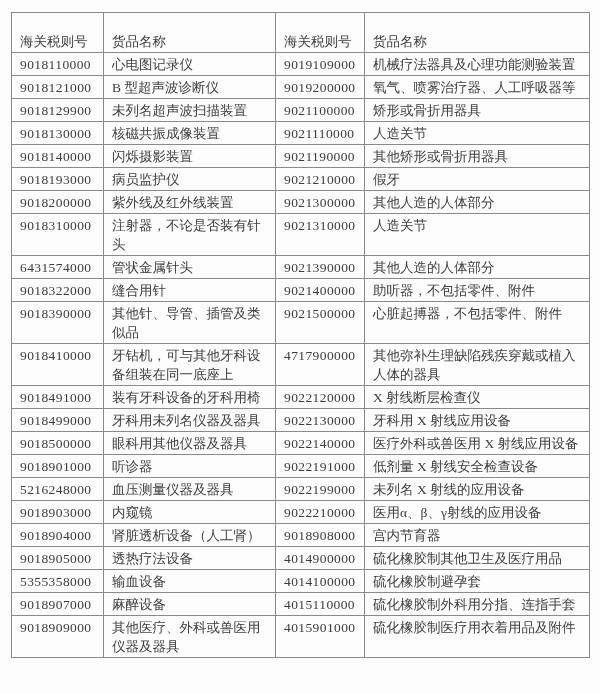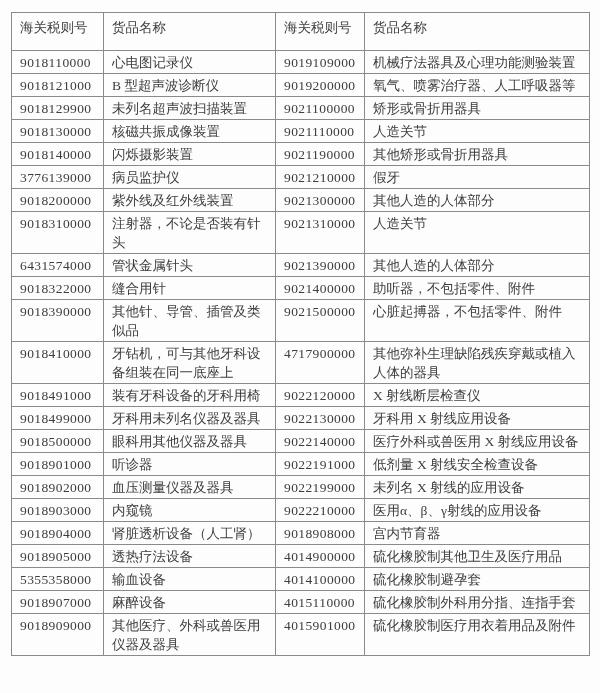--- a/index.html
+++ b/index.html
@@ -33,21 +33,21 @@
     font-size: 13.5px;
     line-height: 19px;
     font-weight: normal;
     text-align: left;
     vertical-align: top;
     padding: 2px 5px 1px 8px;
     overflow: hidden;
     word-break: break-all;
   }
   thead tr { height: 38px; }
-  thead th { padding-top: 5px; }
+  thead th { padding-top: 19px; }
   tbody tr { height: 22px; font-family: Liberation Serif, serif; }
   tbody tr.tall { height: 40px; }
   td.code { letter-spacing: 0.4px; white-space: nowrap; }
 </style>
 </head>
 <body>
 
 <div class="sheet" style="background: rgb(253, 253, 253);">
   <table class="tariff">
     <colgroup>
@@ -89,21 +89,21 @@
           <td class="code">9021110000</td>
           <td class="name">人造关节</td>
         </tr>
         <tr>
           <td class="code">9018140000</td>
           <td class="name">闪烁摄影装置</td>
           <td class="code">9021190000</td>
           <td class="name">其他矫形或骨折用器具</td>
         </tr>
         <tr>
-          <td class="code">3776139000</td>
+          <td class="code">9018193000</td>
           <td class="name">病员监护仪</td>
           <td class="code">9021210000</td>
           <td class="name">假牙</td>
         </tr>
         <tr>
           <td class="code">9018200000</td>
           <td class="name">紫外线及红外线装置</td>
           <td class="code">9021300000</td>
           <td class="name">其他人造的人体部分</td>
         </tr>
@@ -155,21 +155,21 @@
           <td class="code">9022140000</td>
           <td class="name">医疗外科或兽医用 X 射线应用设备</td>
         </tr>
         <tr>
           <td class="code">9018901000</td>
           <td class="name">听诊器</td>
           <td class="code">9022191000</td>
           <td class="name">低剂量 X 射线安全检查设备</td>
         </tr>
         <tr>
-          <td class="code">9018902000</td>
+          <td class="code">5216248000</td>
           <td class="name">血压测量仪器及器具</td>
           <td class="code">9022199000</td>
           <td class="name">未列名 X 射线的应用设备</td>
         </tr>
         <tr>
           <td class="code">9018903000</td>
           <td class="name">内窥镜</td>
           <td class="code">9022210000</td>
           <td class="name">医用α、β、γ射线的应用设备</td>
         </tr>

